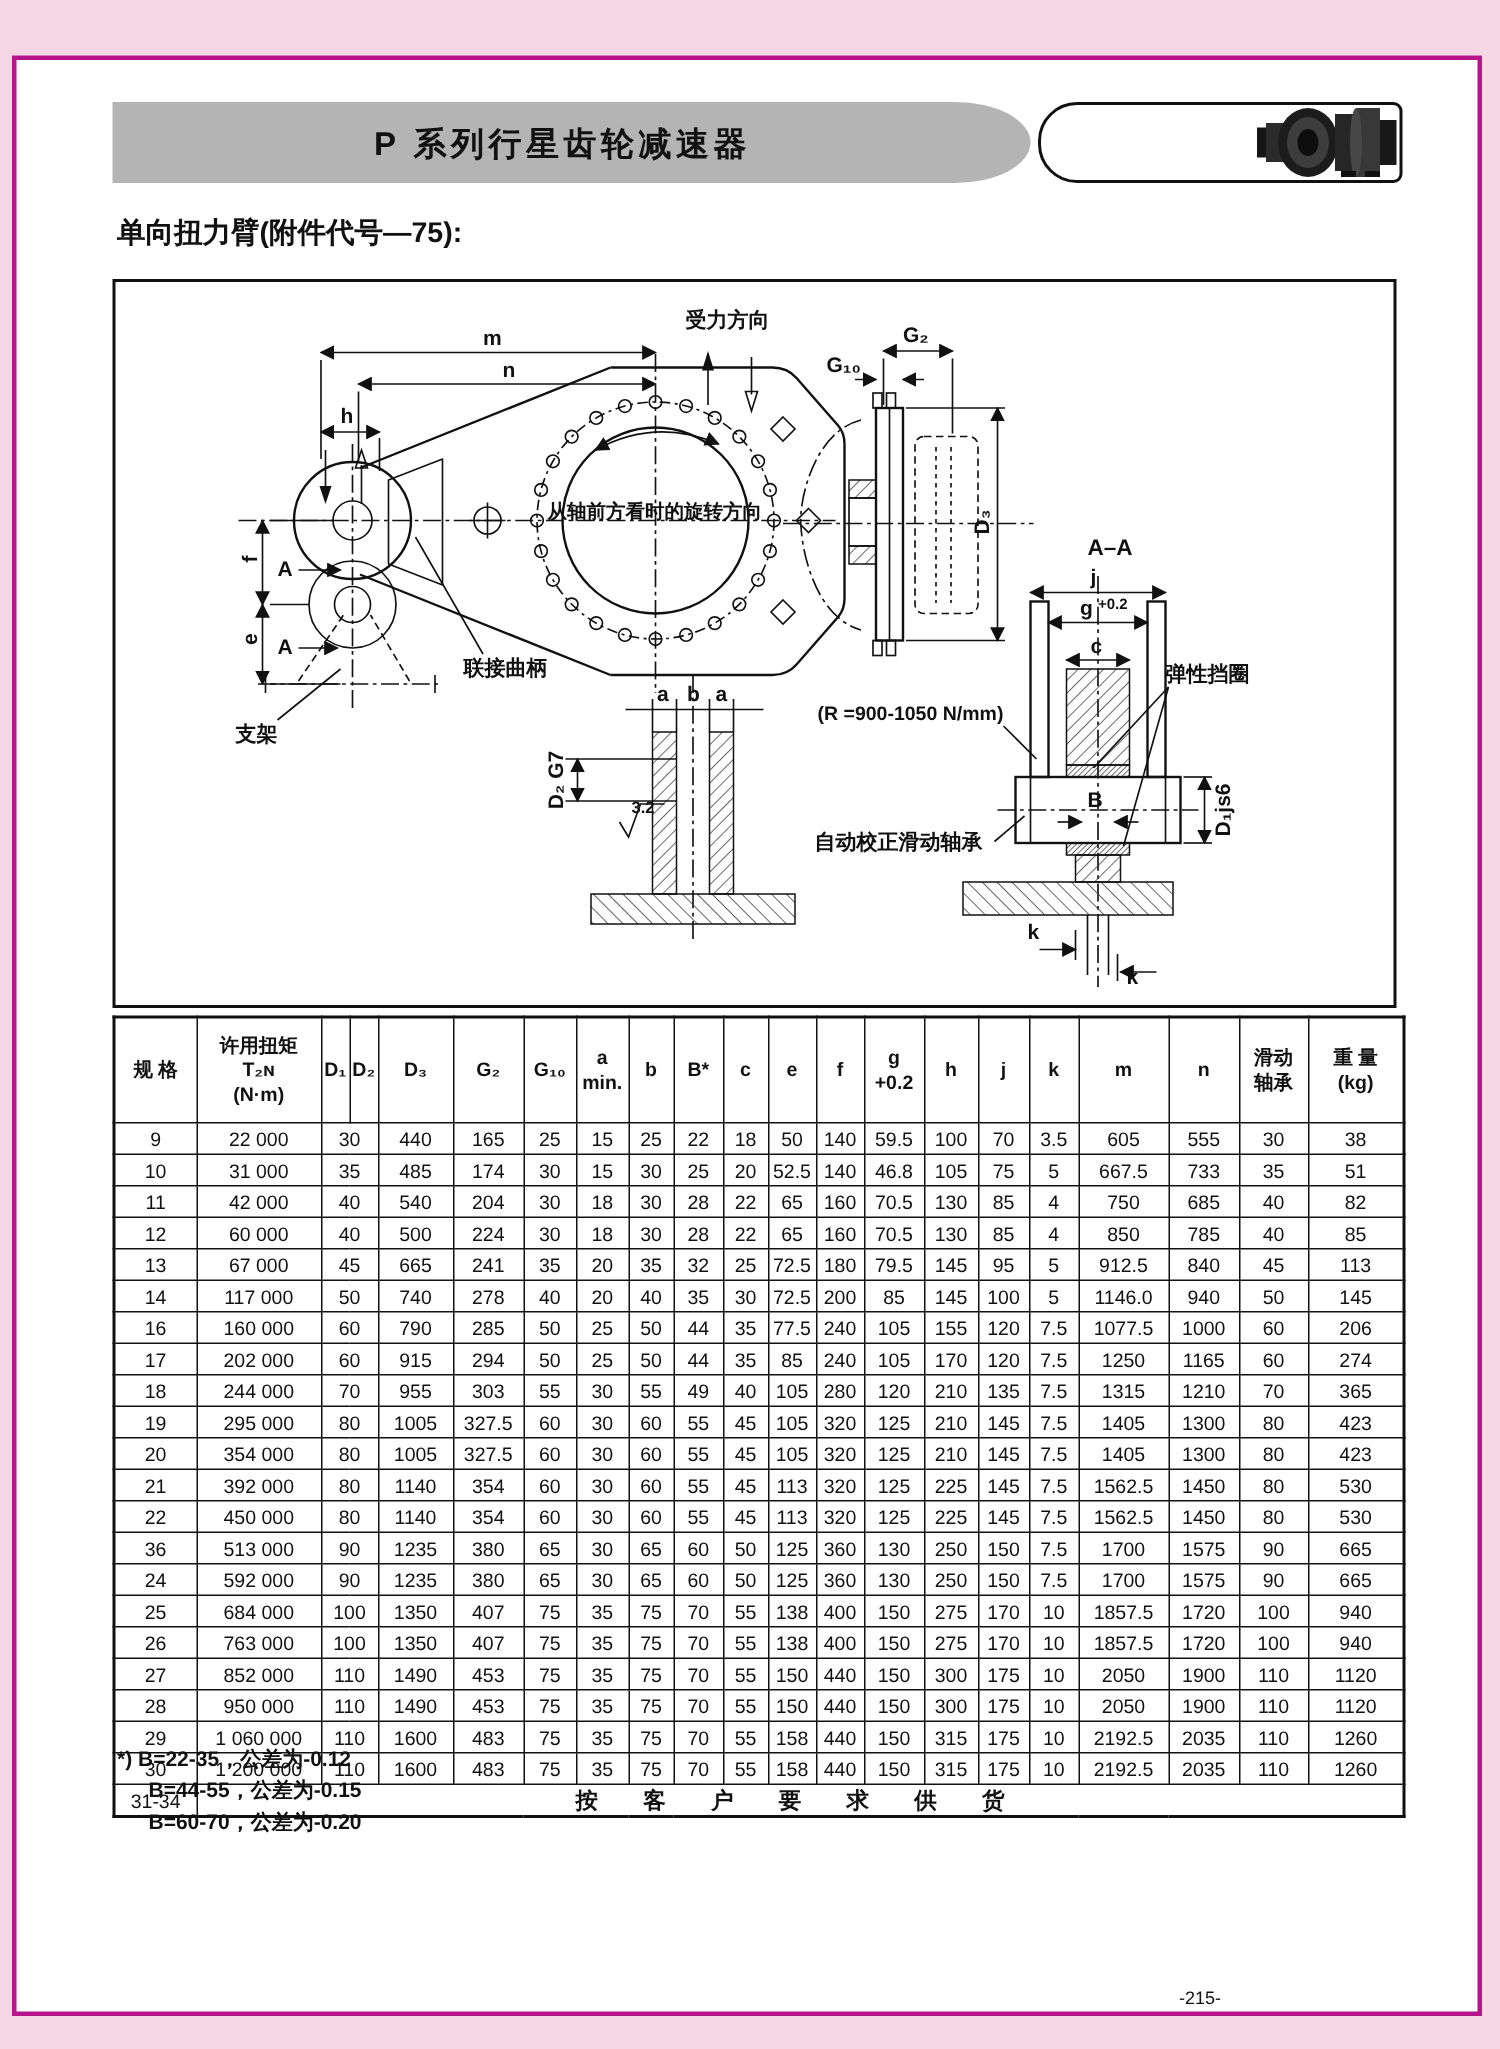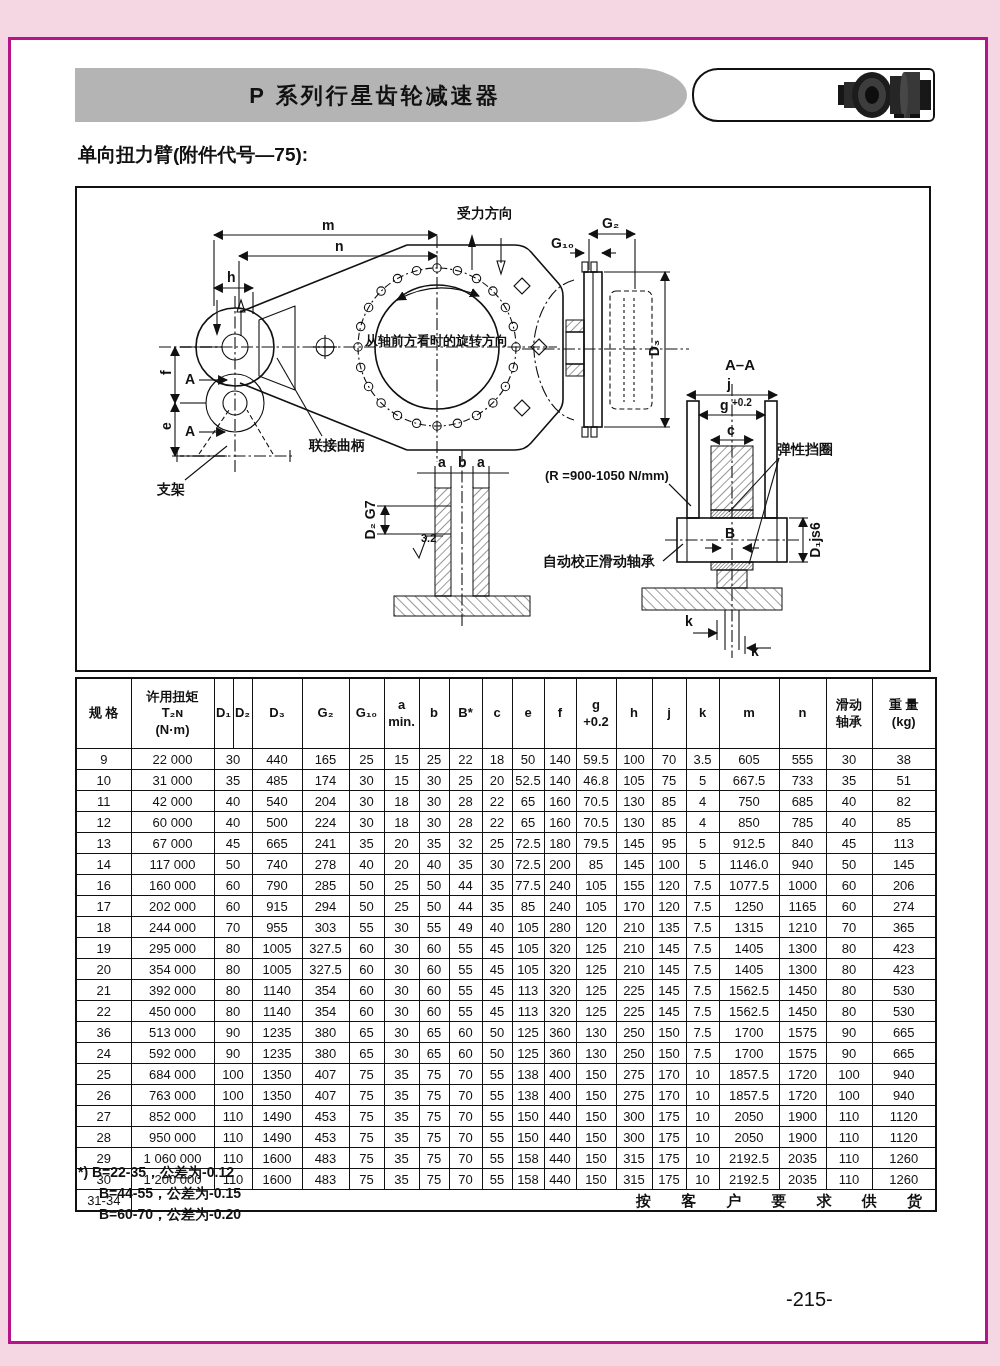--- a/index.html
+++ b/index.html
@@ -32,25 +32,25 @@
   .dim{font:bold 14px "Liberation Sans",sans-serif;fill:#111;stroke:none;}
   .sm{font:bold 10px "Liberation Sans",sans-serif;fill:#111;stroke:none;}
   .fin{font:bold 11px "Liberation Sans",sans-serif;fill:#111;stroke:none;}
 
   
   .tblwrap{left:64px;top:637px;}
   table{border-collapse:collapse;table-layout:fixed;width:857px;border:2px solid #111;}
   th,td{border:1px solid #111;text-align:center;padding:0;overflow:hidden;}
   thead th{height:69px;font-size:13px;font-weight:bold;vertical-align:middle;line-height:1.25;}
   tbody td{height:20px;font-size:13px;line-height:1;}
-  td.order-note{letter-spacing:13px;font-weight:bold;font-size:15px;text-align:right;}
+  td.order-note{letter-spacing:13px;font-weight:bold;font-size:15px;}
 
   .fnotes{left:67px;top:1122px;font-size:14px;font-weight:bold;line-height:21px;}
   .fnotes .ind{padding-left:21px;}
-  .pgnum{left:775px;top:1248px;font-size:20px;}
+  .pgnum{left:775px;top:1285px;font-size:12px;}
 </style>
 </head>
 <body>
 
 <div class="page">
 
   <div class="hdr">
     <div class="hdr-gray"></div>
     <div class="hdr-title">P 系列行星齿轮减速器</div>
     <div class="hdr-box">

